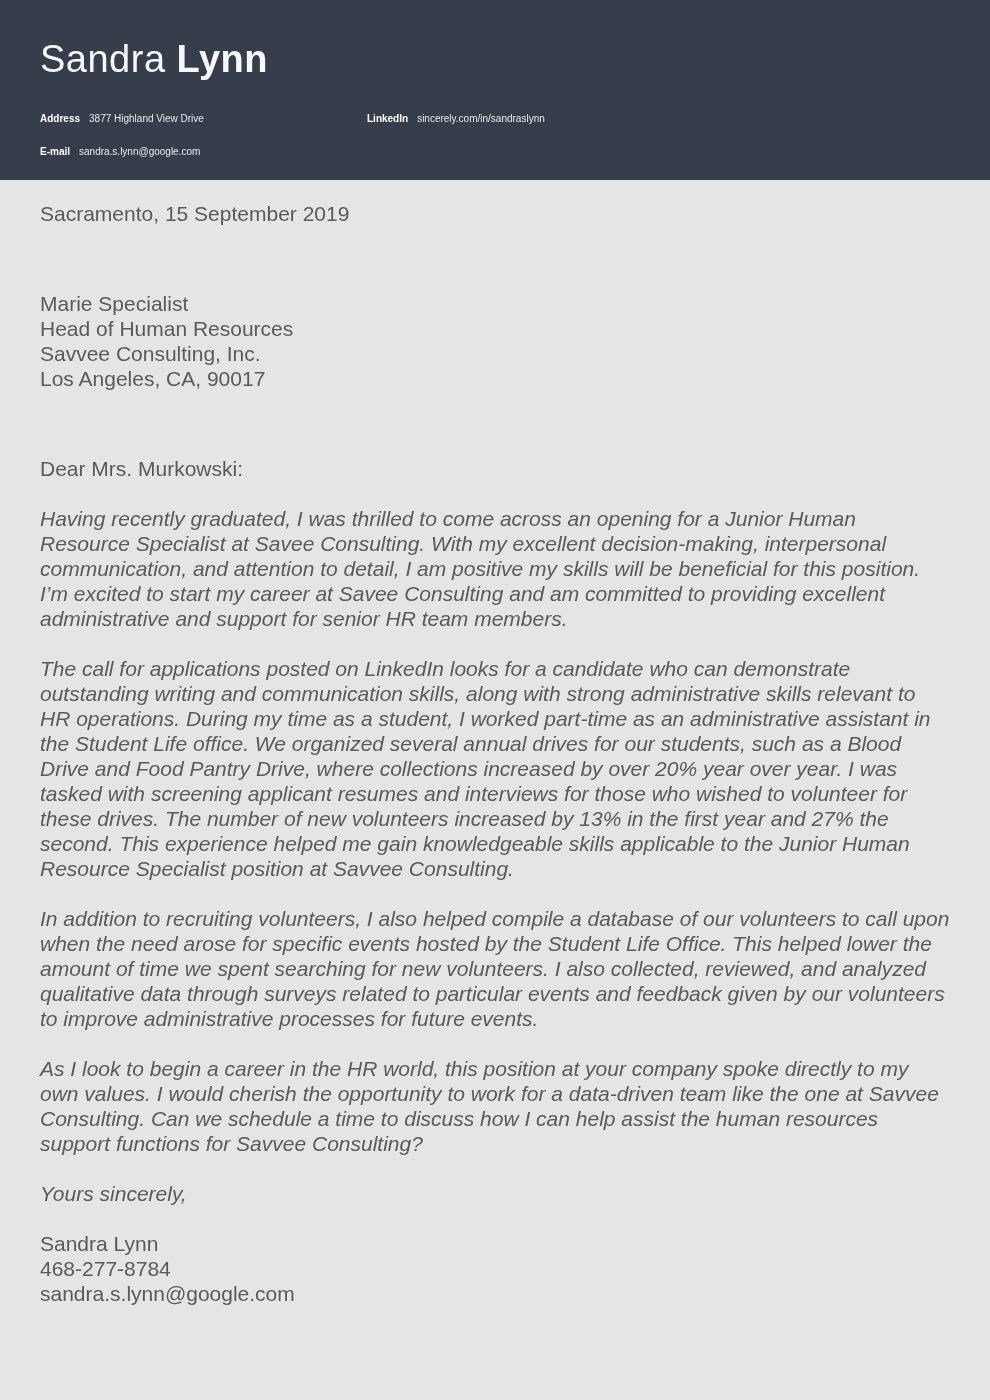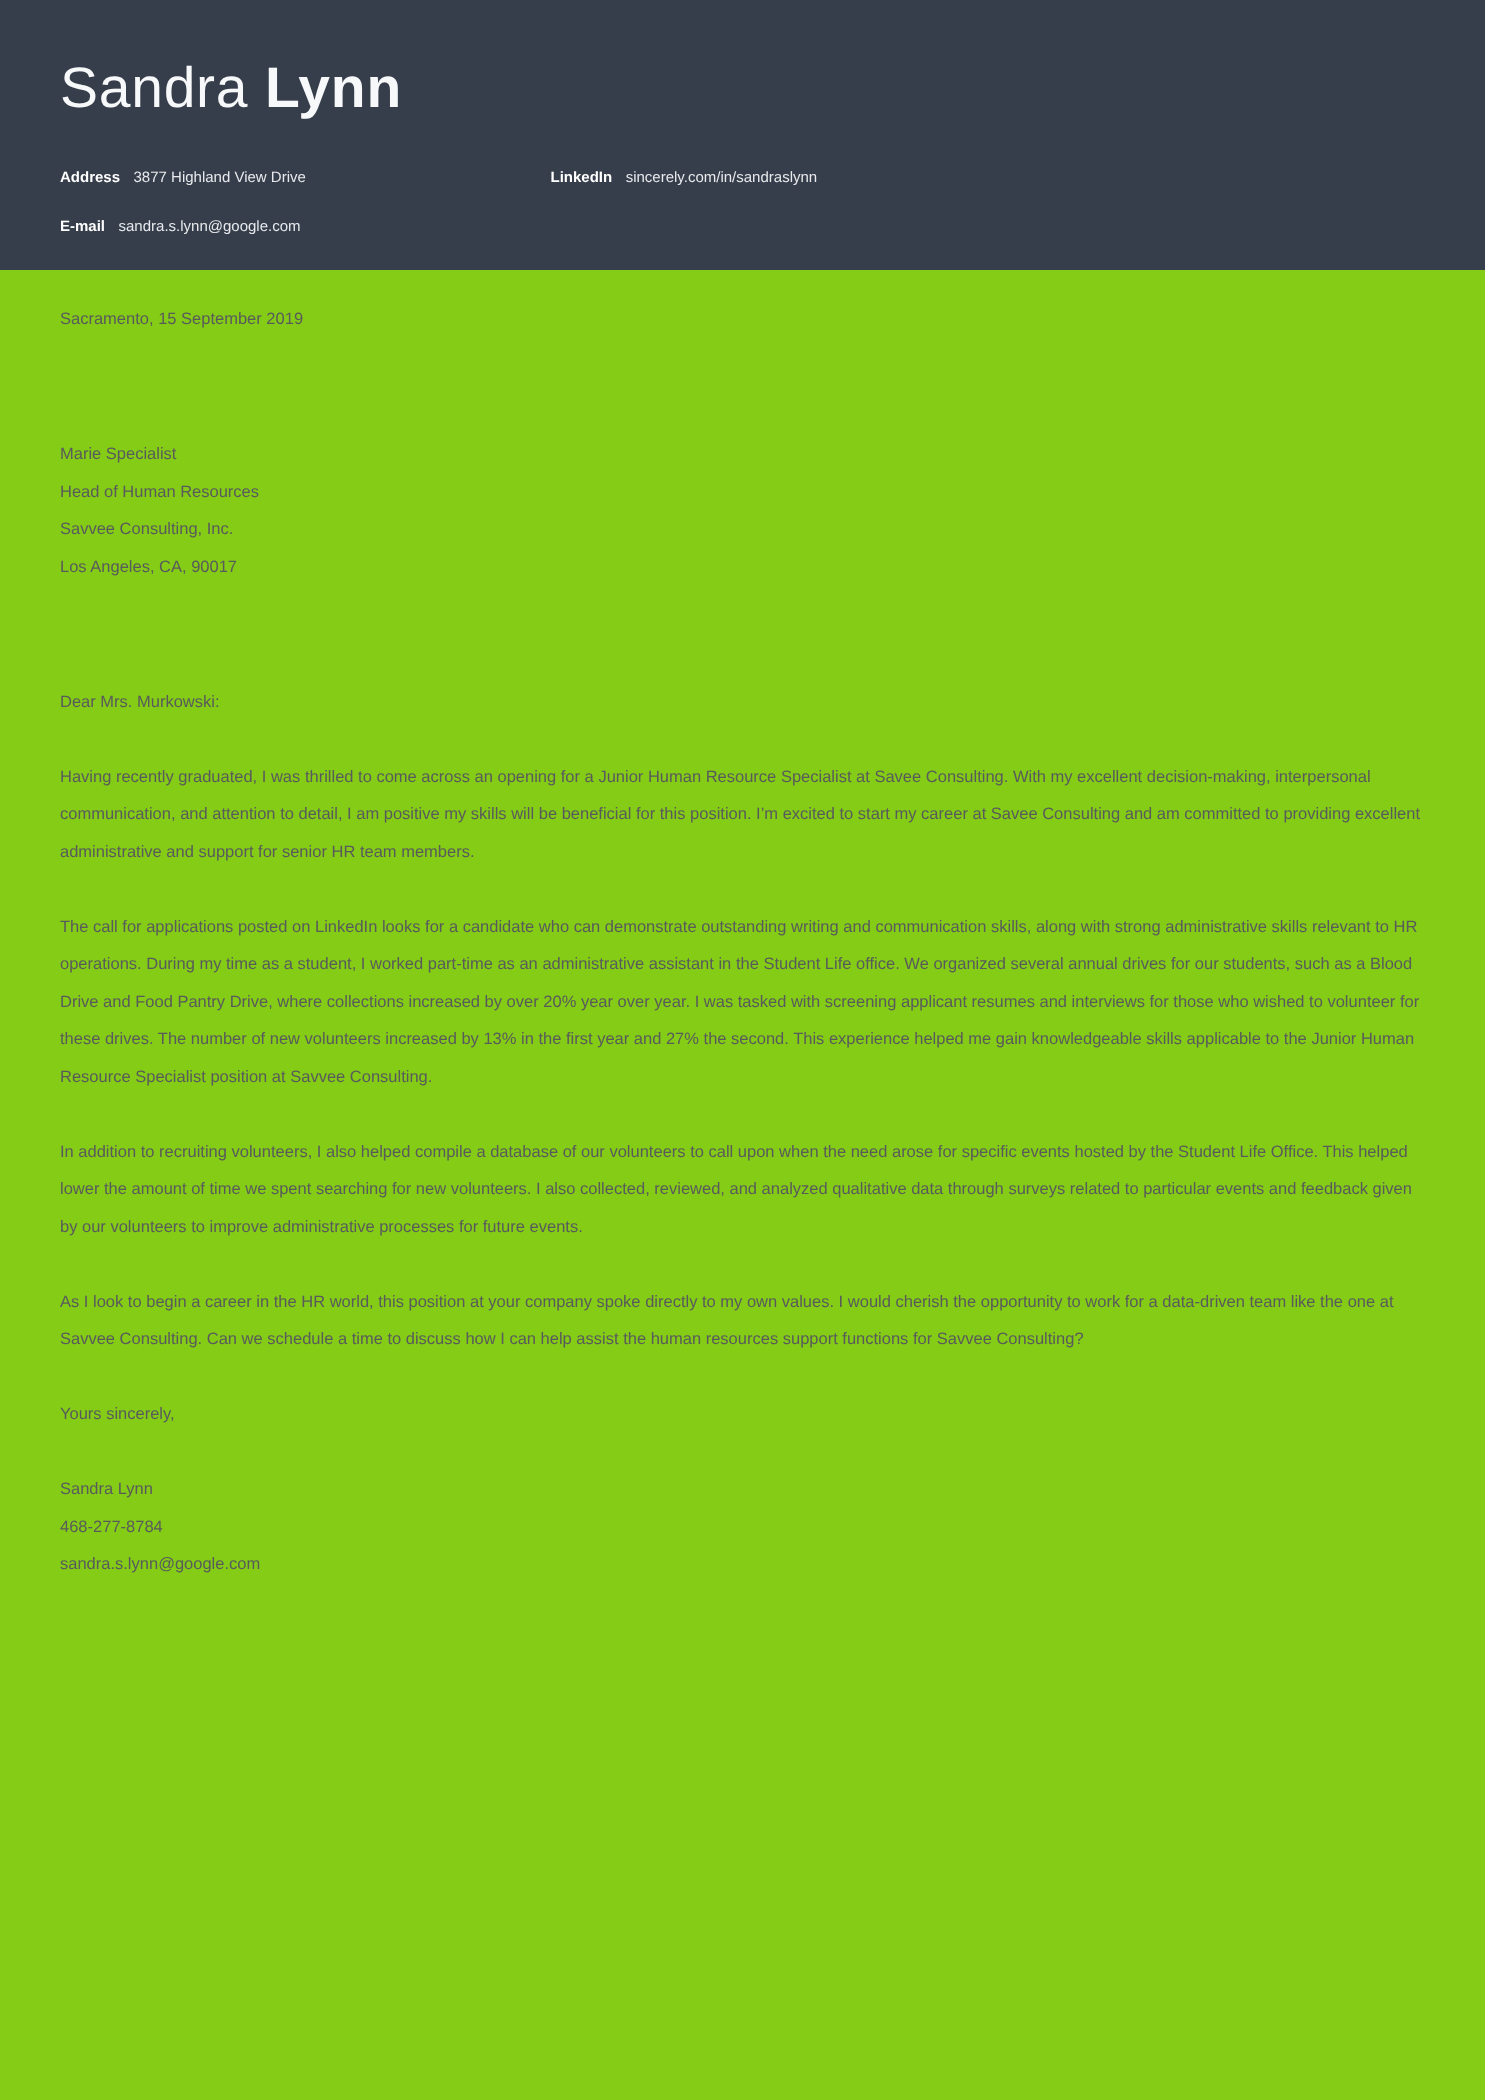--- a/index.html
+++ b/index.html
@@ -1,21 +1,21 @@
 <!DOCTYPE html>
 <html><head>
 <meta charset="utf-8">
 <style>
   * { margin: 0; padding: 0; box-sizing: border-box; }
   html, body { background: #ffffff; }
   .page {
     position: relative;
     width: 990px;
     height: 1400px;
-    background: #84cc16;
+    background: #e5e5e5;
     font-family: "Liberation Sans", sans-serif;
     overflow: hidden;
   }
   
   .header {
     width: 100%;
     height: 180px;
     background: #373e4b;
     padding: 36px 40px 0 40px;
   }
@@ -38,26 +38,26 @@
   .contact-item .label {
     font-weight: 700;
     color: #ffffff;
     margin-right: 9px;
   }
   .contact-item .value { color: #e7e9ec; }
   
   .letter {
     padding: 0 40px;
     color: #595a5c;
-    font-size: 11px;
+    font-size: 21px;
     line-height: 25px;
   }
   .date-line { margin-top: 21px; }
   .gap-lg { margin-top: 65px; }
-  .letter p { margin-top: 25px; }
+  .letter p { margin-top: 25px; font-style: italic; }
   .sig-block { margin-top: 25px; }
 </style>
 </head>
 <body>
 
 <div class="page">
 
   <div class="header">
     <div class="name">
       <span>Sandra</span>

